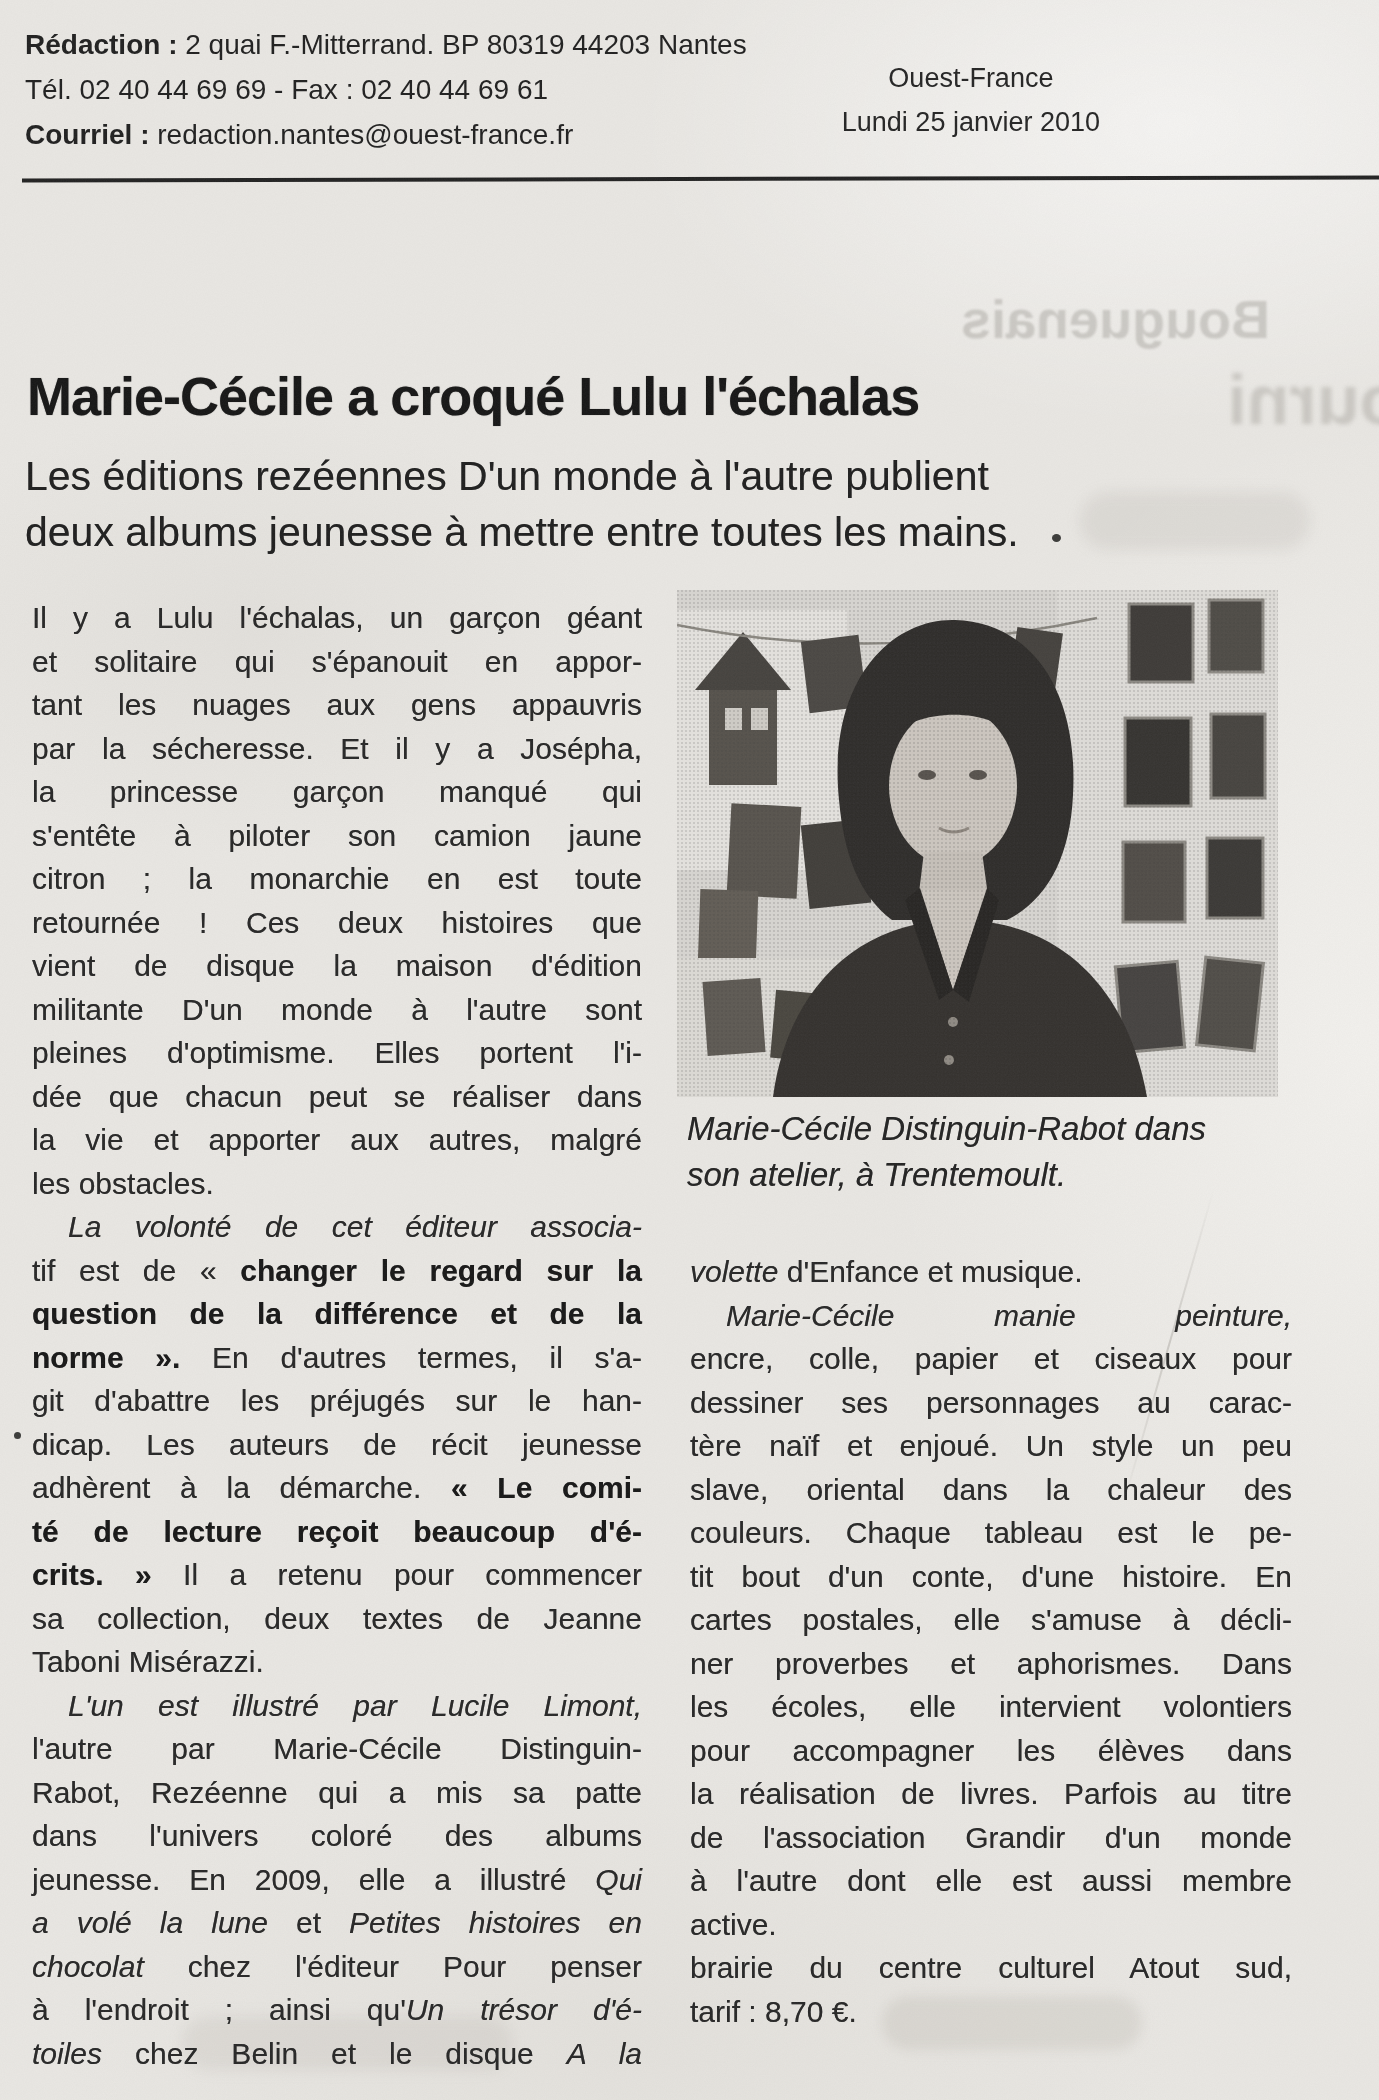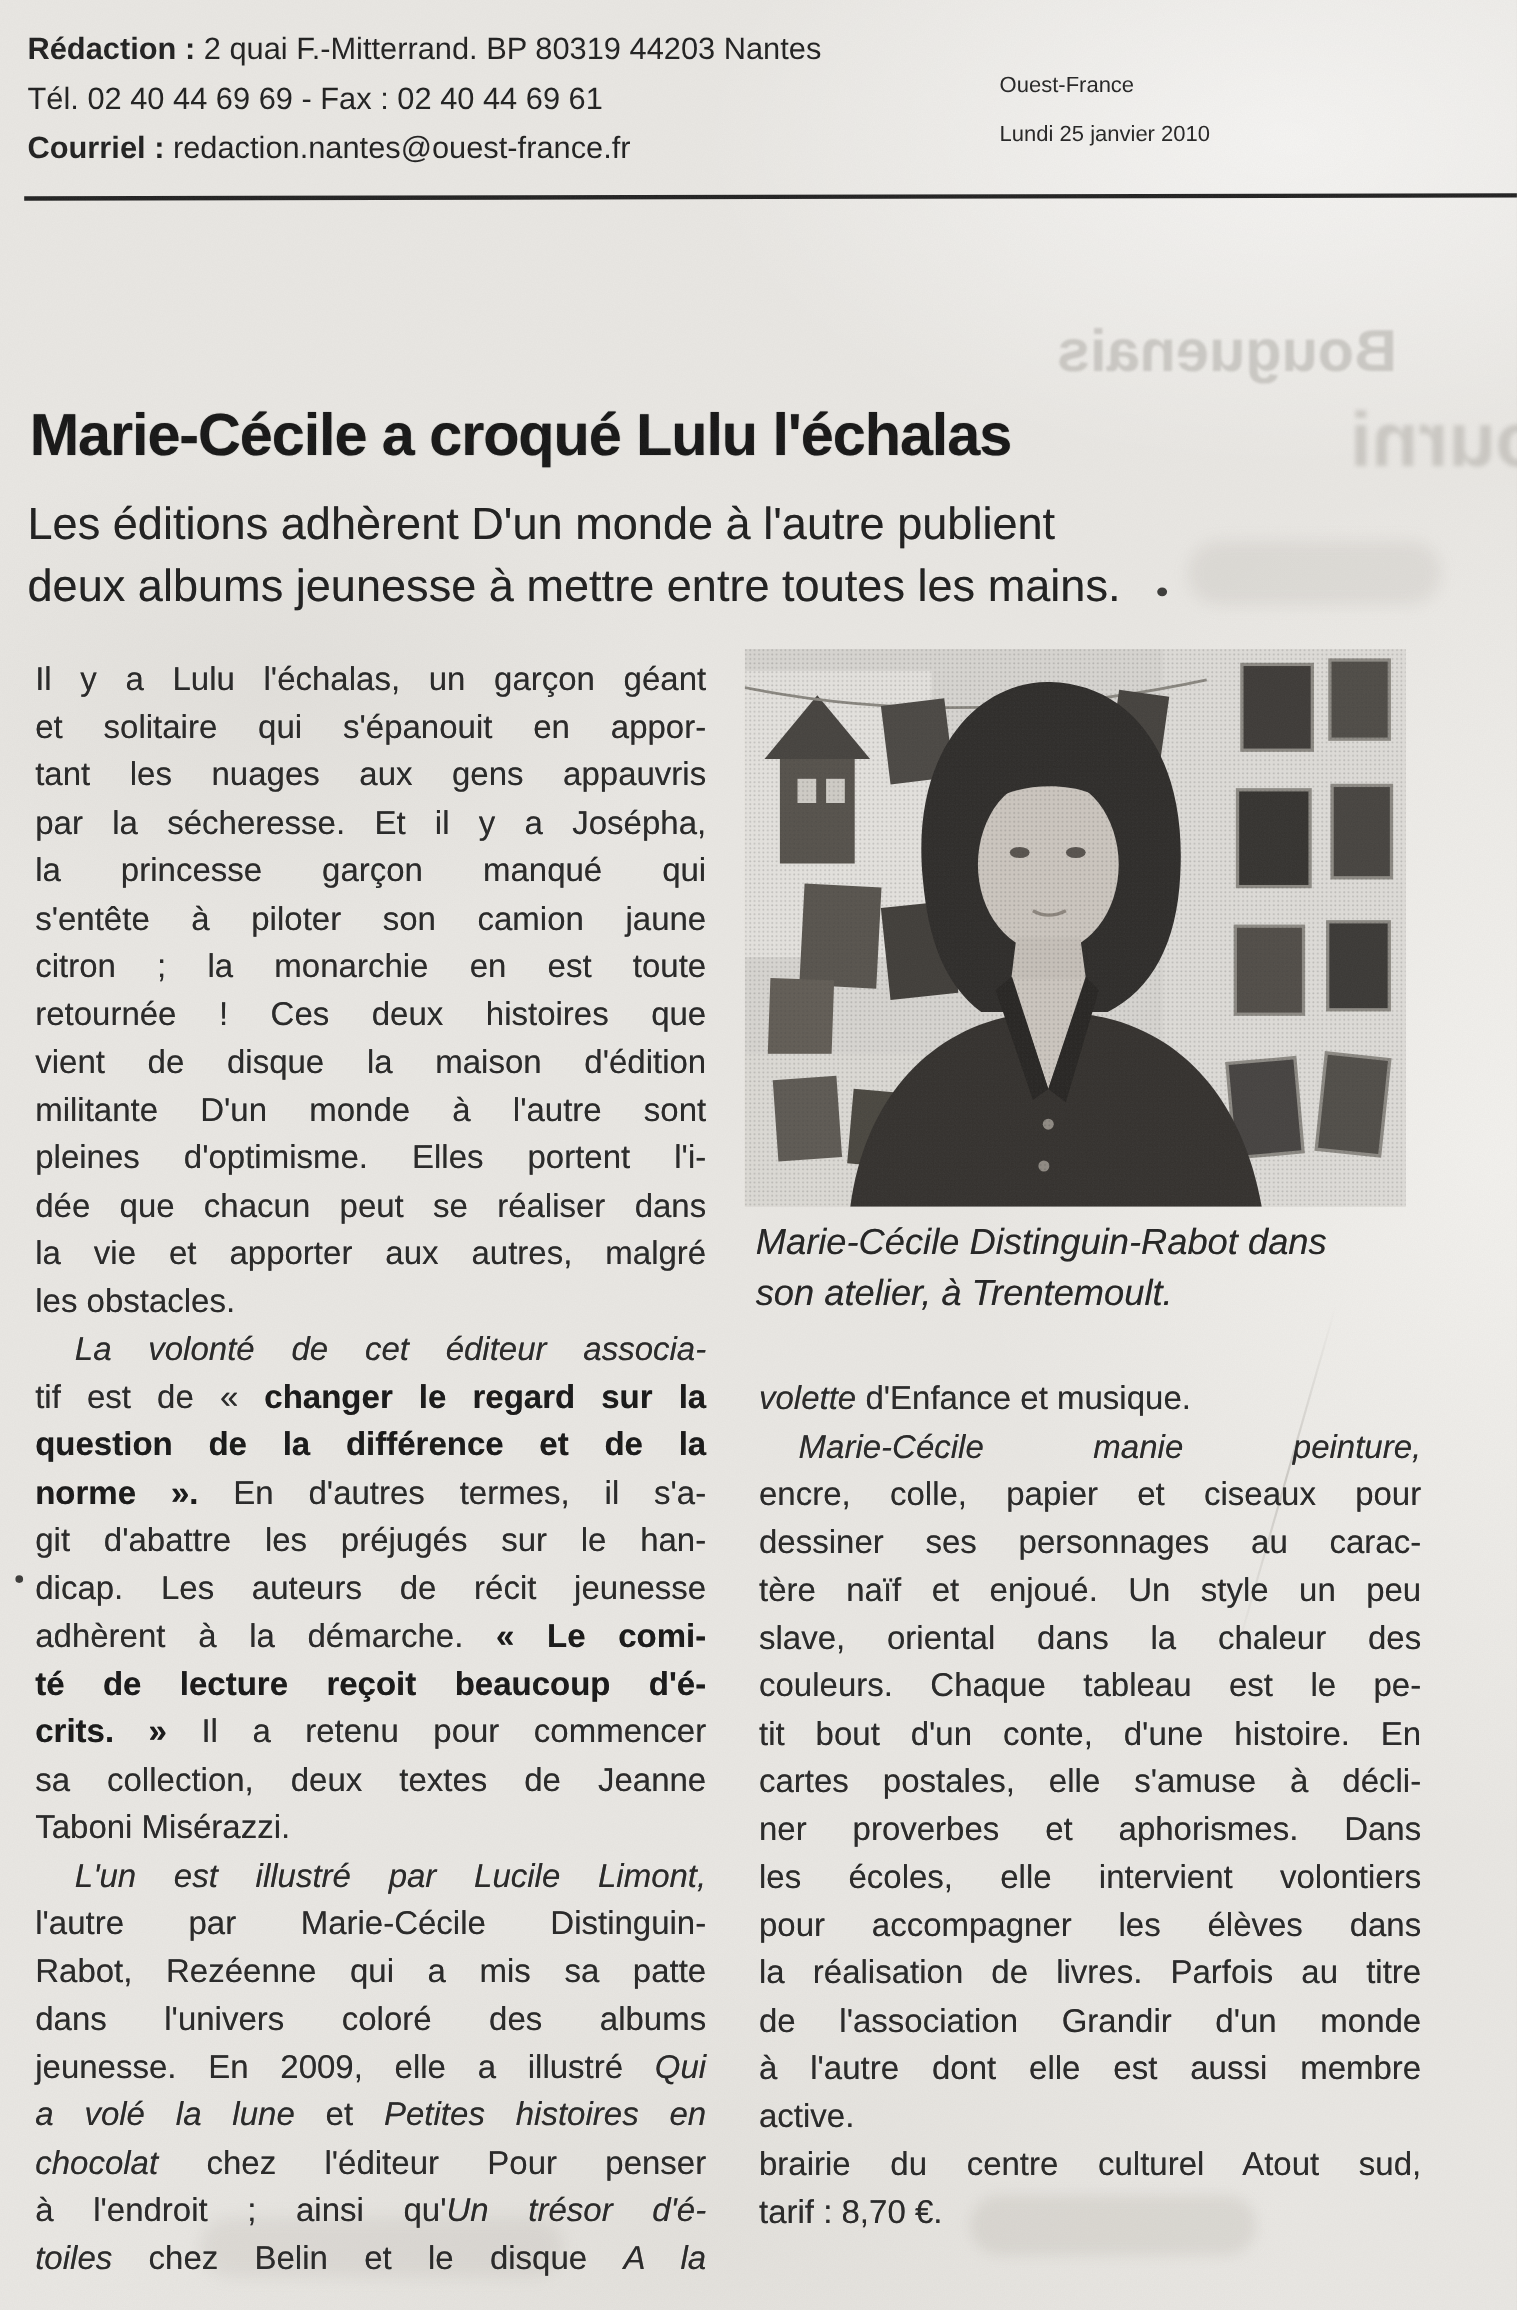--- a/index.html
+++ b/index.html
@@ -15,21 +15,21 @@
       radial-gradient(700px 900px at 99% 50%, rgba(250,249,246,0.55), transparent 70%),
       radial-gradient(520px 320px at 18% 30%, rgba(203,200,194,0.22), transparent 70%),
       radial-gradient(800px 420px at 45% 97%, rgba(212,209,202,0.28), transparent 70%),
       #e9e7e3;
   }
   .grain{position:absolute;inset:0;width:100%;height:100%;pointer-events:none;}
 
   
   .masthead-left{position:absolute;left:25px;top:22px;font-size:28px;line-height:45px;color:#1f1f1f;}
   .masthead-left .hb{font-weight:700;}
-  .masthead-right{position:absolute;right:279px;top:56px;font-size:20px;line-height:44px;text-align:left;color:#242424;}
+  .masthead-right{position:absolute;right:279px;top:56px;font-size:27px;line-height:44px;text-align:center;color:#242424;}
   .rule{position:absolute;left:22px;top:177px;width:1357px;height:4px;background:#212121;transform:rotate(-0.12deg);}
 
   
   .headline{position:absolute;left:27px;top:366px;margin:0;font-size:54px;line-height:60px;
     font-weight:700;letter-spacing:-1px;color:#151515;white-space:nowrap;
     text-shadow:0 0 1px rgba(20,20,20,.55);}
   .subhead{position:absolute;left:25px;top:448px;font-size:41px;line-height:56px;color:#1e1e1e;
     text-shadow:0 0 .6px rgba(30,30,30,.5);}
 
   
@@ -84,21 +84,21 @@
   <div class="ghost ghost-right">Fourni</div>
   <div class="smudge smudge-a"></div>
   <div class="smudge smudge-b"></div>
   <div class="smudge smudge-c"></div>
   <div class="crease"></div>
   <div class="speck speck-a"></div>
   <div class="speck speck-b"></div>
 
   <h1 class="headline">Marie-Cécile a croqué Lulu l'échalas</h1>
   <div class="subhead">
-    <div>Les éditions adhèrent D'un monde à l'autre publient</div>
+    <div>Les éditions rezéennes D'un monde à l'autre publient</div>
     <div>deux albums jeunesse à mettre entre toutes les mains.</div>
   </div>
 
   <div class="col col1">
       <div class="line"><span>Il y a Lulu l'échalas, un garçon géant</span></div>
       <div class="line"><span>et solitaire qui s'épanouit en appor-</span></div>
       <div class="line"><span>tant les nuages aux gens appauvris</span></div>
       <div class="line"><span>par la sécheresse. Et il y a Josépha,</span></div>
       <div class="line"><span>la princesse garçon manqué qui</span></div>
       <div class="line"><span>s'entête à piloter son camion jaune</span></div>

